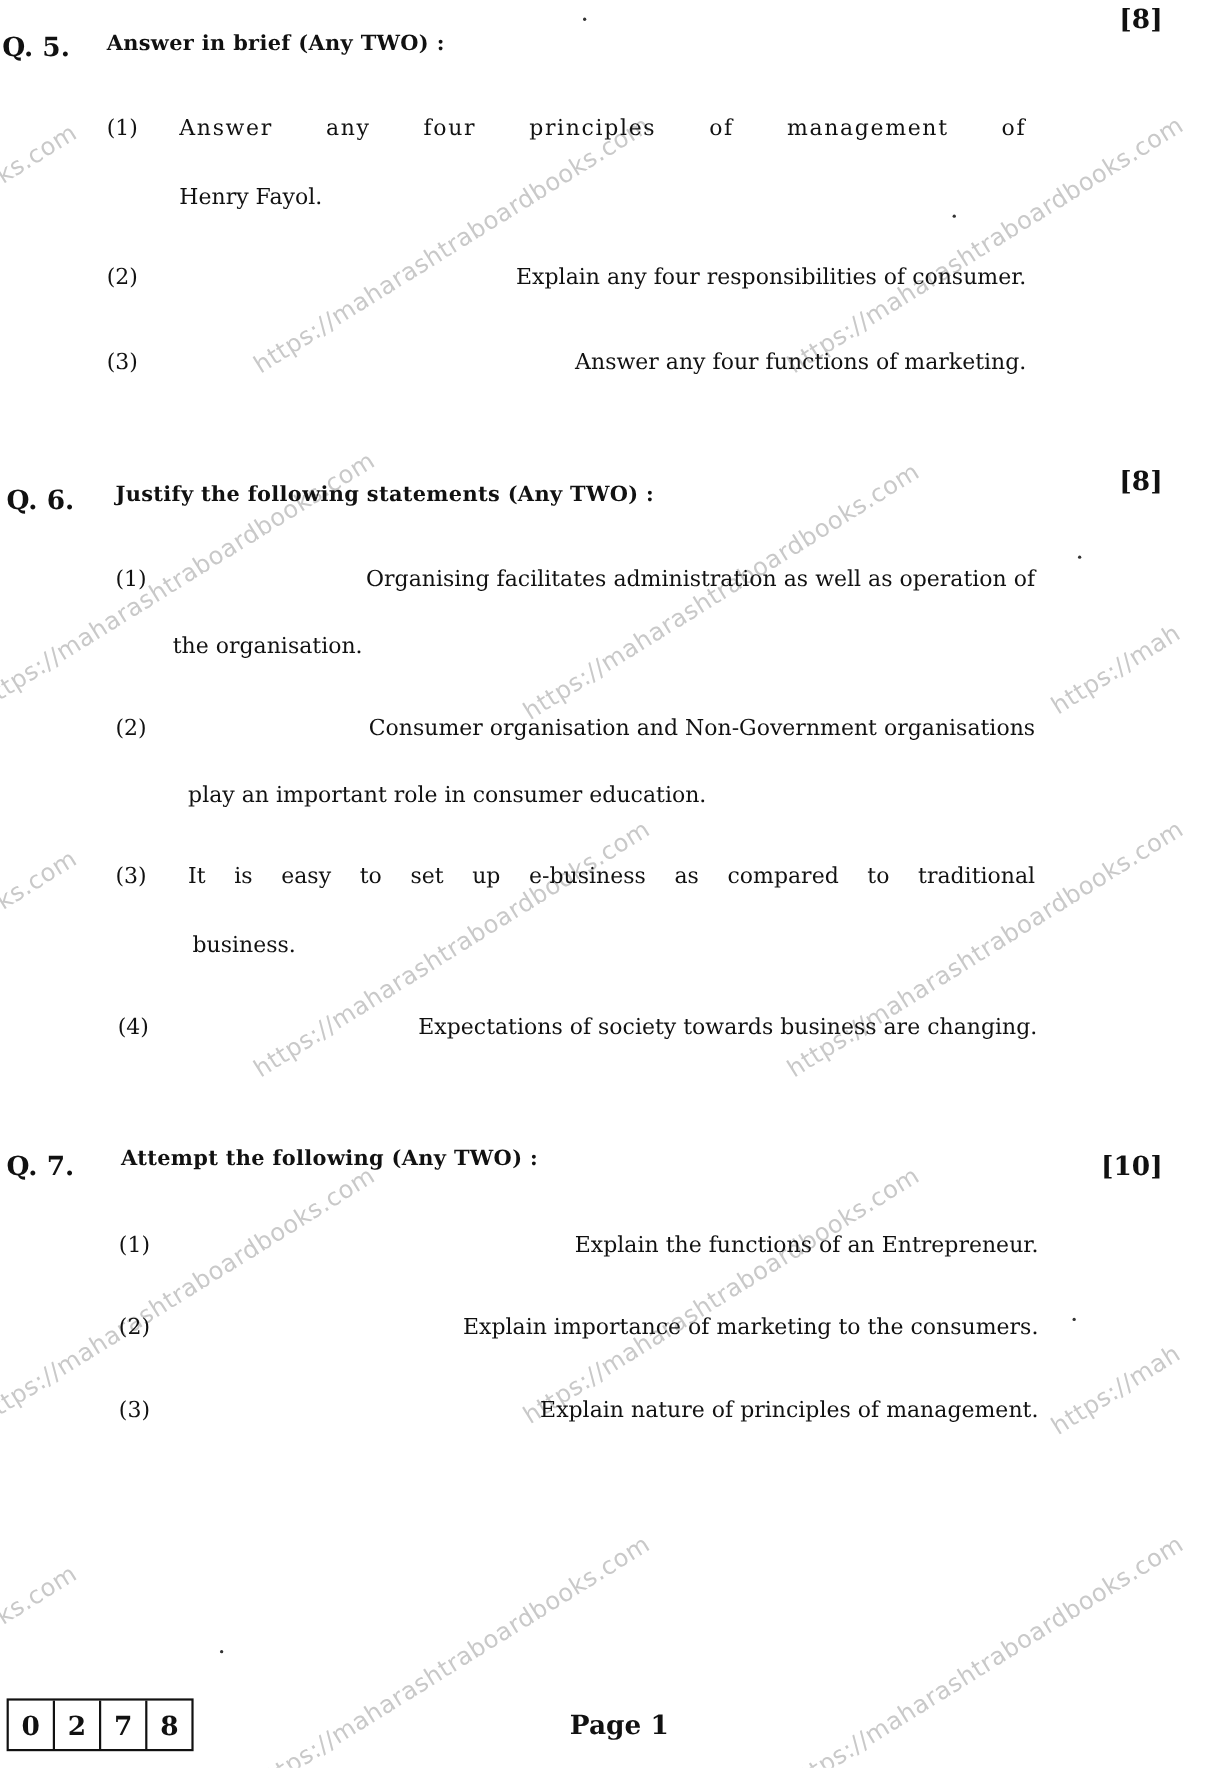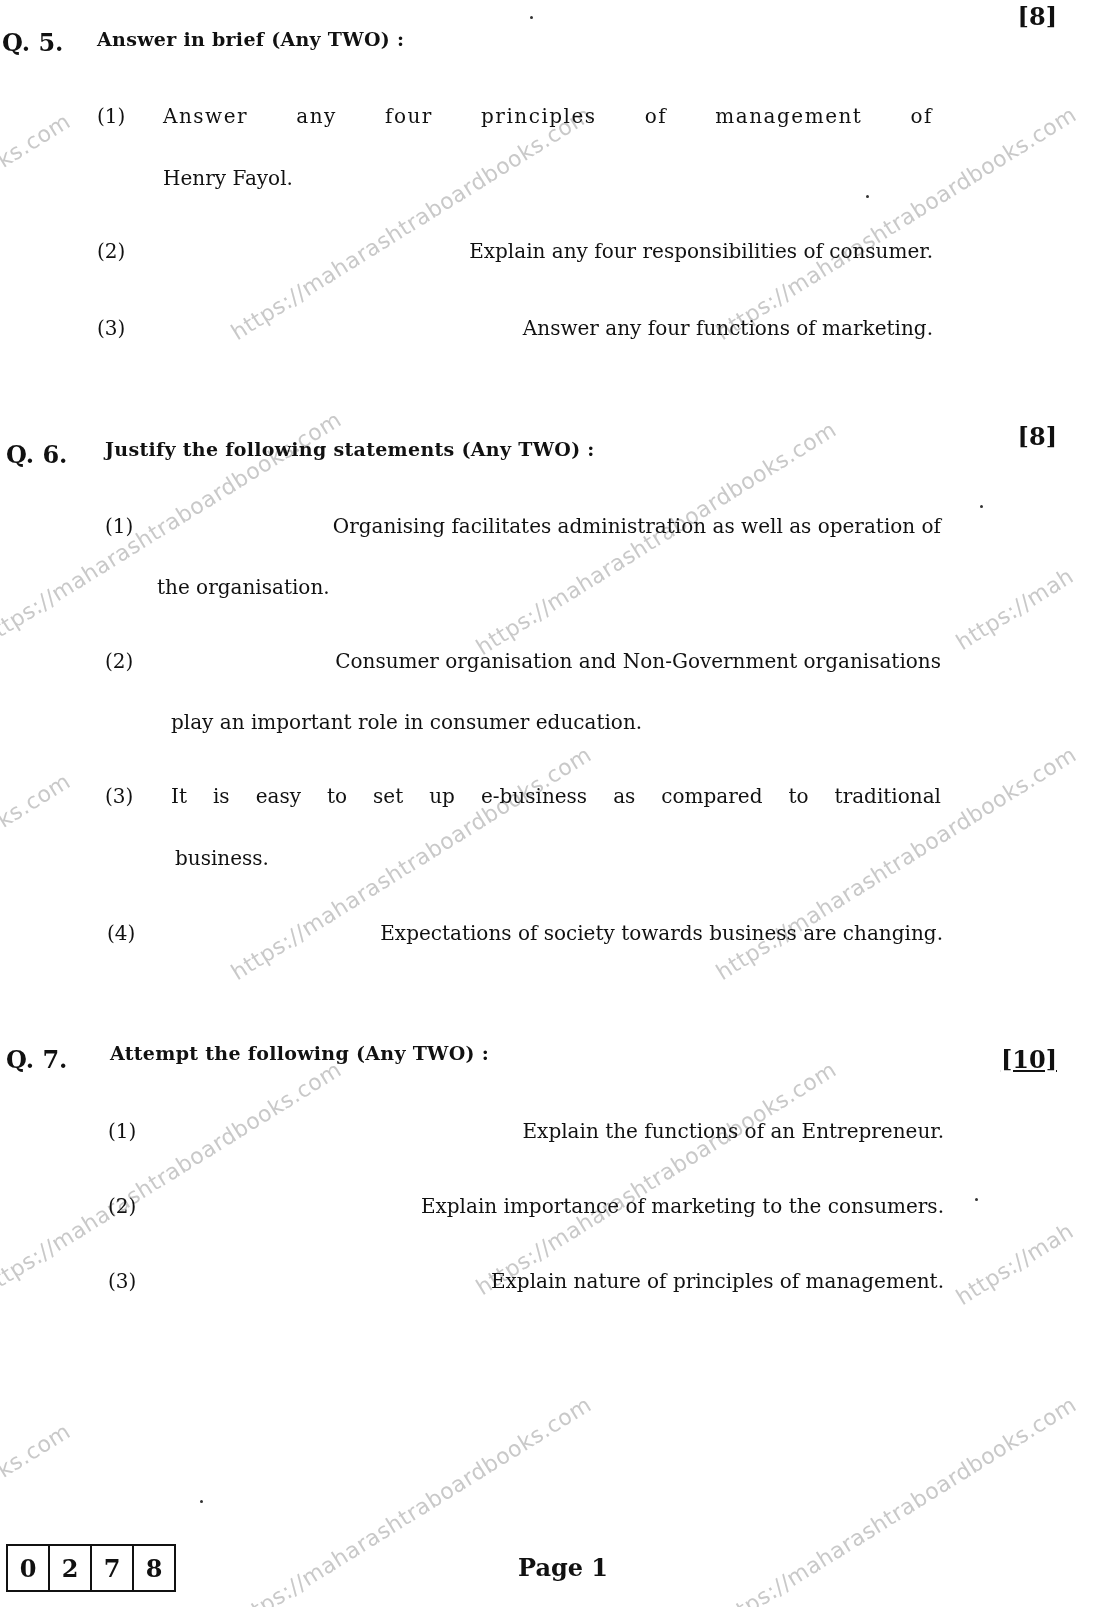--- a/index.html
+++ b/index.html
@@ -95,21 +95,21 @@
   </div>
   <div class="item" style="left:107px; top:902px; width:840px;">
     <span class="n">(4)</span>
     <span class="t">Expectations of society towards business are changing.</span>
   </div>
 </div>
 
 <div class="q">
   <span class="qnum" style="left:6px; top:1045px;">Q. 7.</span>
   <span class="qtitle" style="left:110px; top:1042px;">Attempt the following (Any TWO) :</span>
-  <span class="marks" style="top:1045px;text-decoration:underline;">[10]</span>
+  <span class="marks" style="top:1045px;">[10]</span>
 
   <div class="item" style="left:108px; top:1100px; width:840px;">
     <span class="n">(1)</span>
     <span class="t">Explain the functions of an Entrepreneur.</span>
   </div>
   <div class="item" style="left:108px; top:1175px; width:840px;">
     <span class="n">(2)</span>
     <span class="t">Explain importance of marketing to the consumers.</span>
   </div>
   <div class="item" style="left:108px; top:1250px; width:840px;">

